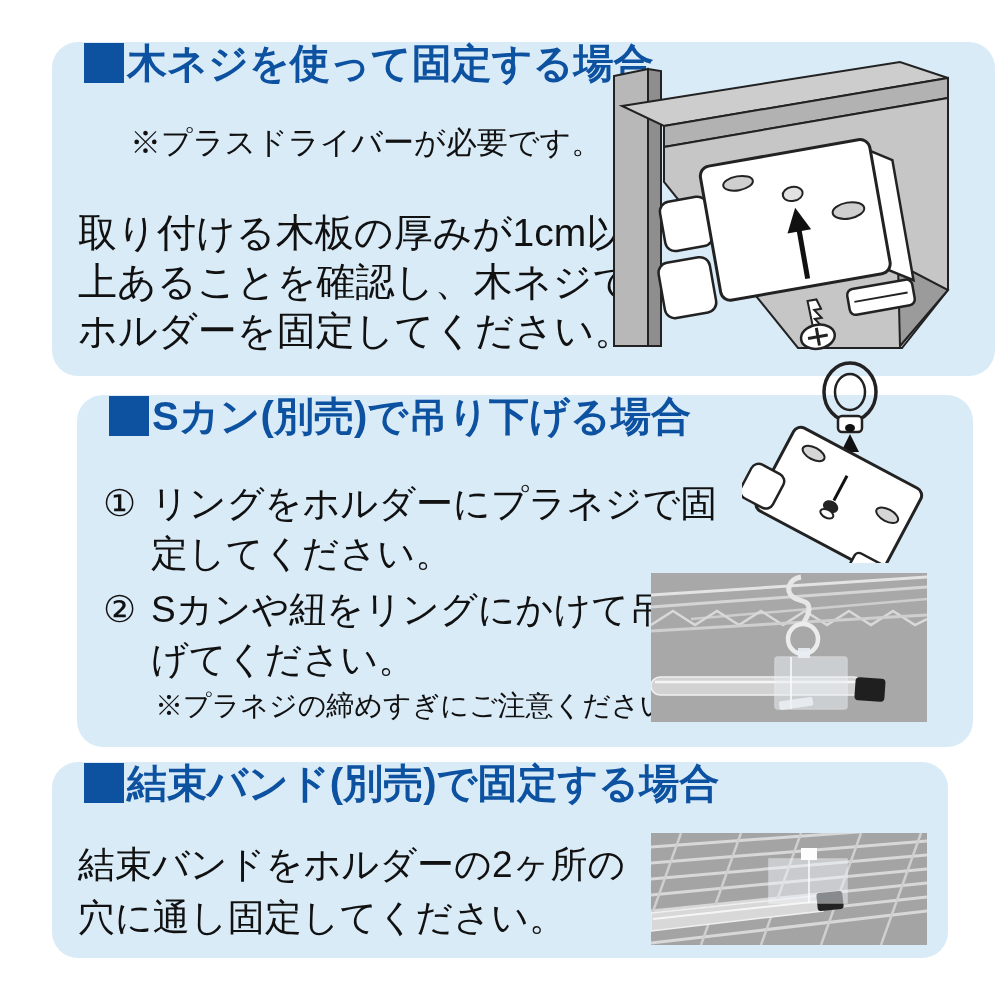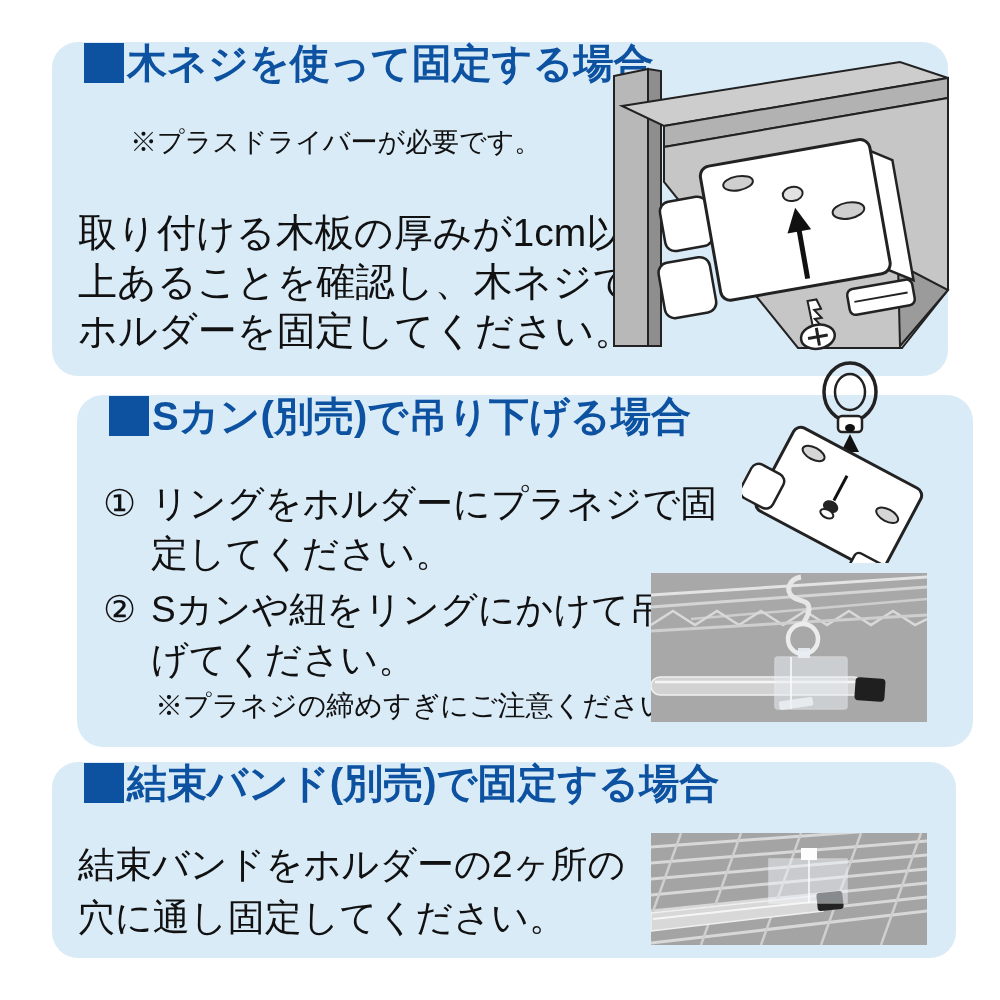--- a/index.html
+++ b/index.html
@@ -1,25 +1,25 @@
 <!DOCTYPE html>
 <html><head>
 <meta charset="utf-8">
 <style>
   html,body{margin:0;padding:0;background:#ffffff;}
   .page{position:relative;width:1000px;height:1000px;background:#ffffff;
         font-family:"Liberation Sans",sans-serif;overflow:hidden;}
   .panel{position:absolute;left:52px;width:896px;background:#daebf8;border-radius:26px;}
-  #panel1{top:42px;height:334px;}
+  #panel1{top:42px;height:334px;padding-left:47px;}
   #panel2{top:395px;height:352px;margin-left:25px;}
-  #panel3{top:762px;height:196px;padding-left:8px;}
+  #panel3{top:762px;height:196px;}
   .title-row{position:absolute;left:32px;display:flex;align-items:center;gap:3px;}
   .bullet{width:40px;height:40px;background:#0d52a0;flex:0 0 auto;}
   .sec-title{margin:0;font-size:40px;font-weight:bold;color:#0d52a0;line-height:1.05;white-space:nowrap;}
-  .notes{position:absolute;left:78px;top:80px;font-size:27px;line-height:41px;color:#111;}
+  .notes{position:absolute;left:78px;top:80px;font-size:31px;line-height:41px;color:#111;}
   .body-text{position:absolute;margin:0;left:26px;font-size:39px;line-height:49px;color:#111;}
   #panel1 .body-text{top:166px;width:560px;}
   #panel3 .body-text{top:76px;width:580px;font-size:37px;line-height:53px;}
   .step{position:absolute;left:26px;display:flex;font-size:37px;line-height:50px;color:#111;}
   .step .num{width:48px;flex:0 0 auto;}
   .step .txt{width:600px;}
   #step1{top:84px;}
   #step2{top:190px;}
   .note-small{position:absolute;left:78px;top:292px;font-size:28px;color:#111;}
   .illus{position:absolute;z-index:3;}

